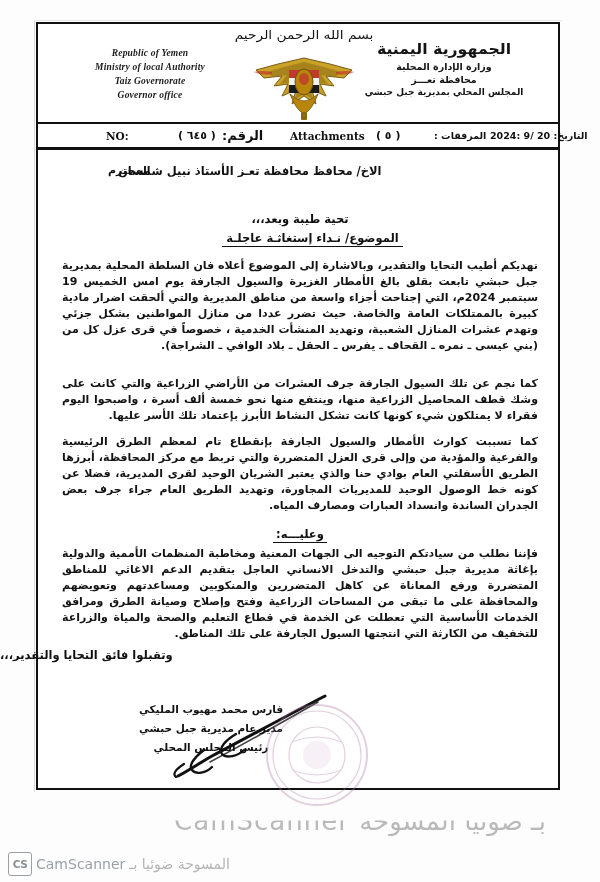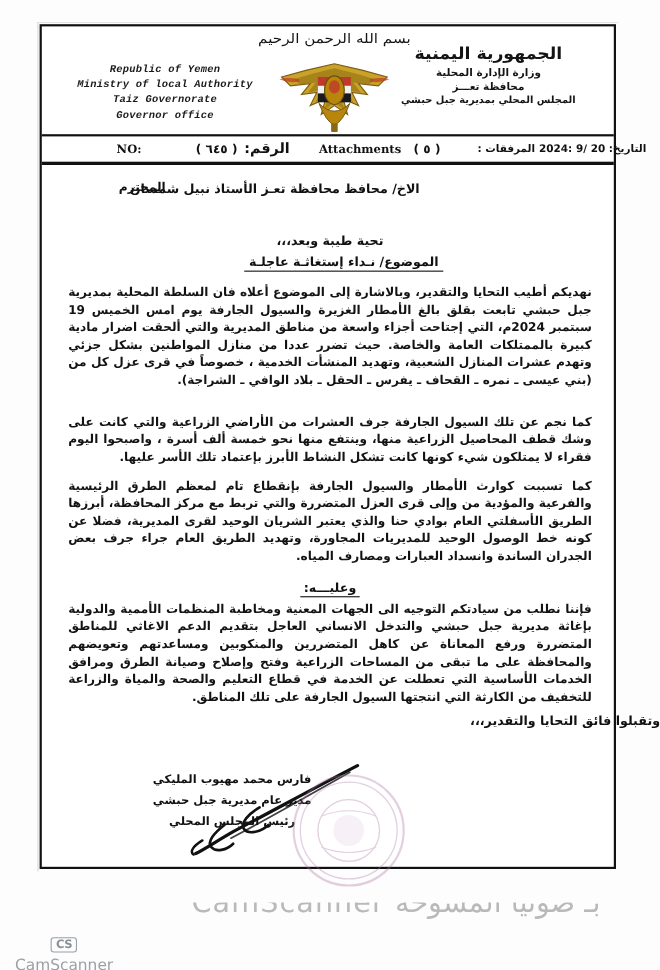--- a/index.html
+++ b/index.html
@@ -26,25 +26,24 @@
     border-left:1px solid #d8d8d8;border-top:1px solid #e4e4e4;
     pointer-events:none;
   }
   
   .letterhead{
     position:absolute;left:38px;top:26px;width:520px;height:100px;
   }
   .lh-left{
     position:absolute;left:22px;top:20px;width:180px;
     text-align:center;
-    font-family:Liberation Mono, monospace;
+    font-family:Liberation Serif, serif;
     font-weight:bold;font-style:italic;
     font-size:9.5px;line-height:14px;color:#1a1a1a;
     letter-spacing:.2px;
-    margin-top:10px;
   }
   .lh-emblem{
     position:absolute;left:196px;top:0px;width:140px;height:100px;
   }
   .basmala{
     position:absolute;left:0;top:2px;width:140px;text-align:center;
     font-size:12px;color:#141414;
     font-family:"DejaVu Sans",sans-serif;
     transform:scaleX(1.15);
     direction:rtl;
@@ -112,21 +111,21 @@
 
   .onit{
     position:absolute;right:62px;top:527px;
     direction:rtl;font-size:11.5px;font-weight:bold;color:#111;
     width:476px;text-align:center;
   }
   .onit span{border-bottom:1.6px solid #111;padding:0 3px 1px 3px;letter-spacing:2px;}
   #p4{left:62px;top:546px;width:476px;}
 
   .closing{
-    position:absolute;left:0;right:0;top:648px;text-align:right;
+    position:absolute;left:0;right:0;top:648px;text-align:left;
     direction:rtl;font-size:11.5px;font-weight:bold;color:#111;
   }
 
   
   .sigblock{
     position:absolute;left:86px;top:700px;width:250px;
     direction:rtl;text-align:center;
     font-size:10.5px;font-weight:bold;line-height:19px;color:#121212;
   }
   .sigline{display:block;}
@@ -144,21 +143,21 @@
     position:absolute;left:110px;top:806px;width:500px;
     text-align:center;direction:ltr;
     font-size:26px;color:#b9b9b9;
     font-family:"DejaVu Sans",sans-serif;
     white-space:nowrap;overflow:hidden;
     clip-path:inset(48% 0 0 0);
     letter-spacing:1px;
   }
   .cs-bar{
     position:absolute;left:8px;top:852px;height:24px;
-    display:flex;align-items:center;gap:4px;flex-direction:column;
+    display:flex;align-items:center;gap:4px;
   }
   .cs-logo{
     width:22px;height:22px;border:1.6px solid #9aa0a6;border-radius:3px;
     color:#8a9096;font-size:10.5px;font-weight:bold;
     display:flex;align-items:center;justify-content:center;
     font-family:"DejaVu Sans",sans-serif;letter-spacing:-.4px;
   }
   .cs-name{color:#9aa0a6;font-size:14px;font-family:"DejaVu Sans",sans-serif;}
   .cs-ar{color:#b4b4b4;font-size:14px;direction:rtl;font-family:"DejaVu Sans",sans-serif;}
 </style>

